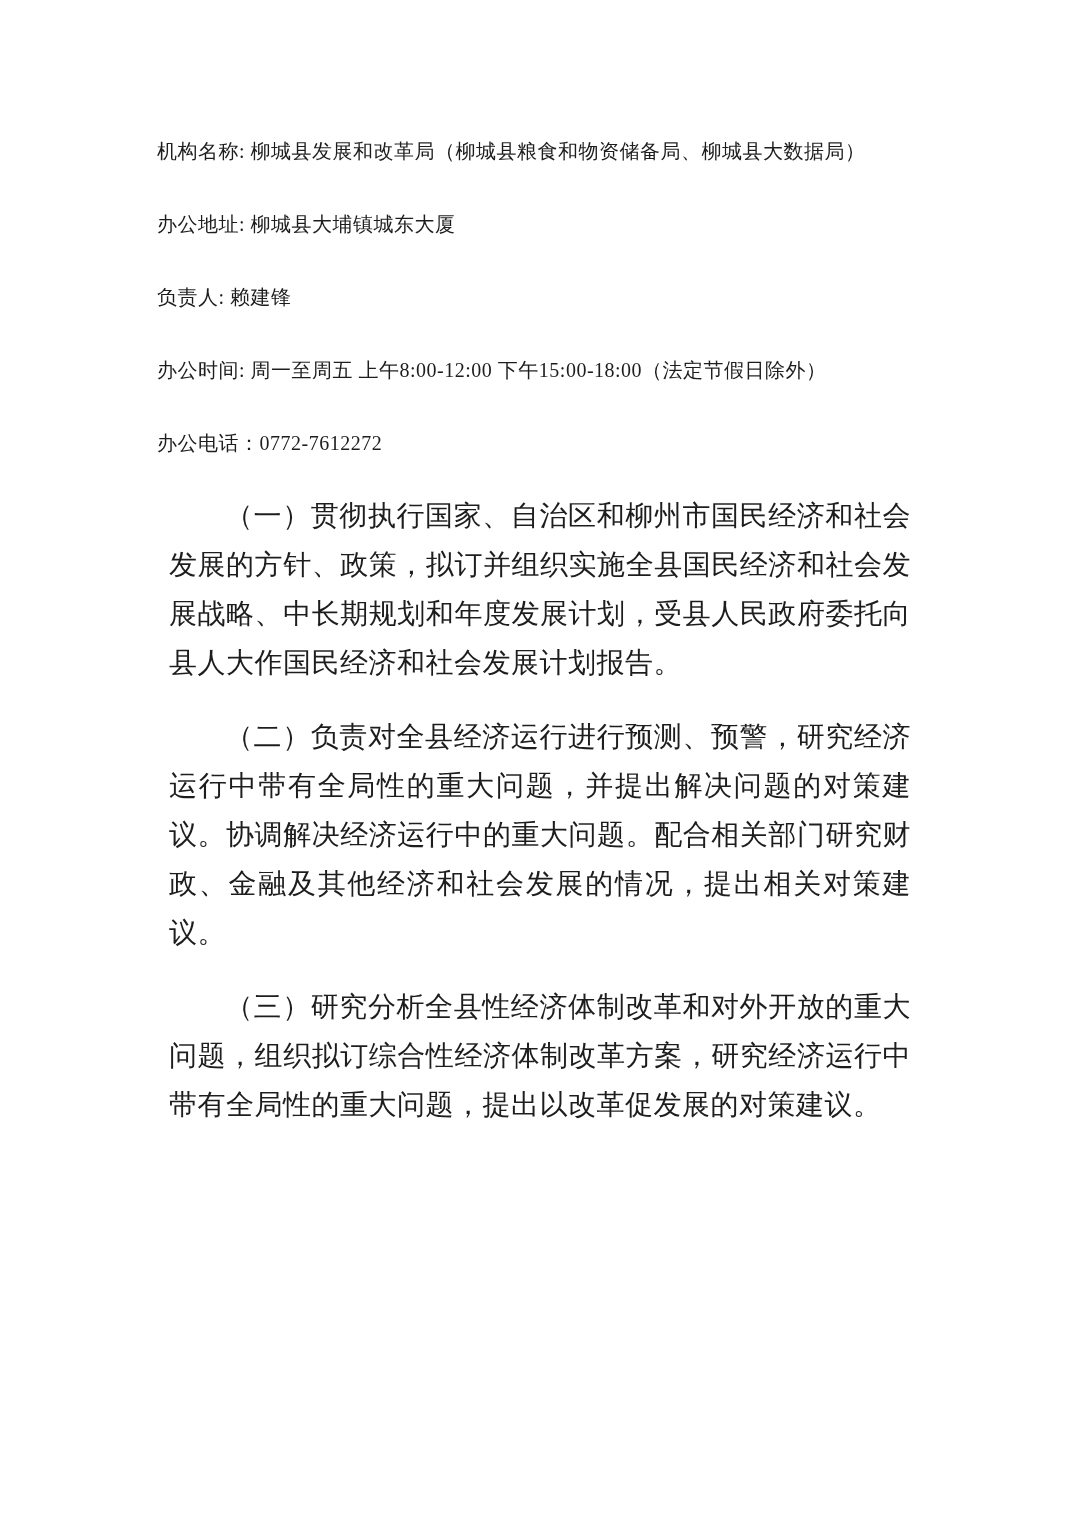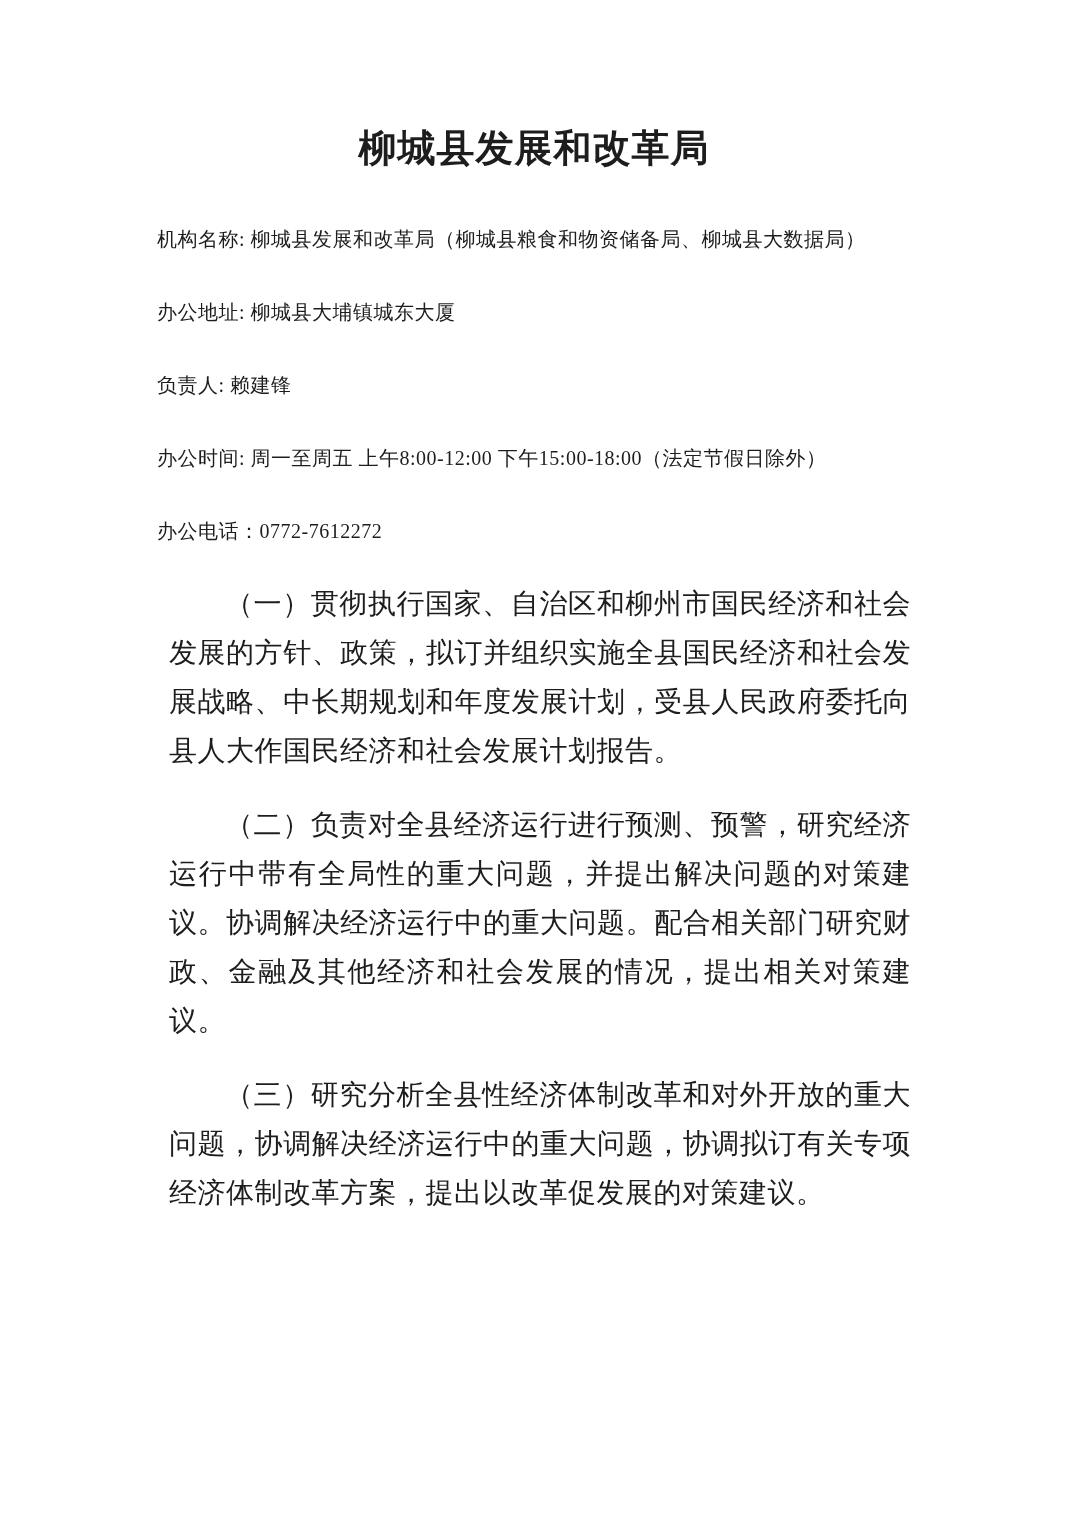--- a/index.html
+++ b/index.html
@@ -52,31 +52,30 @@
     text-indent: 2em;
     text-align: justify;
     text-align-last: left;
     letter-spacing: 0.5px;
   }
 </style>
 </head>
 <body>
 
 <div class="page">
-  <h1 class="doc-title">柳城县发展和改革局</h1>
 
   <p class="info-line">机构名称: 柳城县发展和改革局（柳城县粮食和物资储备局、柳城县大数据局）</p>
 
   <p class="info-line">办公地址: 柳城县大埔镇城东大厦</p>
 
   <p class="info-line">负责人: 赖建锋</p>
 
   <p class="info-line">办公时间: 周一至周五 上午8:00-12:00 下午15:00-18:00（法定节假日除外）</p>
 
   <p class="info-line">办公电话：0772-7612272</p>
 
 
   <p class="duty-para">（一）贯彻执行国家、自治区和柳州市国民经济和社会发展的方针、政策，拟订并组织实施全县国民经济和社会发展战略、中长期规划和年度发展计划，受县人民政府委托向县人大作国民经济和社会发展计划报告。</p>
 
   <p class="duty-para">（二）负责对全县经济运行进行预测、预警，研究经济运行中带有全局性的重大问题，并提出解决问题的对策建议。协调解决经济运行中的重大问题。配合相关部门研究财政、金融及其他经济和社会发展的情况，提出相关对策建议。</p>
 
-  <p class="duty-para">（三）研究分析全县性经济体制改革和对外开放的重大问题，协调解决经济运行中的重大问题，协调拟订有关专项经济体制改革方案，提出以改革促发展的对策建议。</p>
+  <p class="duty-para">（三）研究分析全县性经济体制改革和对外开放的重大问题，组织拟订综合性经济体制改革方案，研究经济运行中带有全局性的重大问题，提出以改革促发展的对策建议。</p>
 </div>
 
 </body></html>

